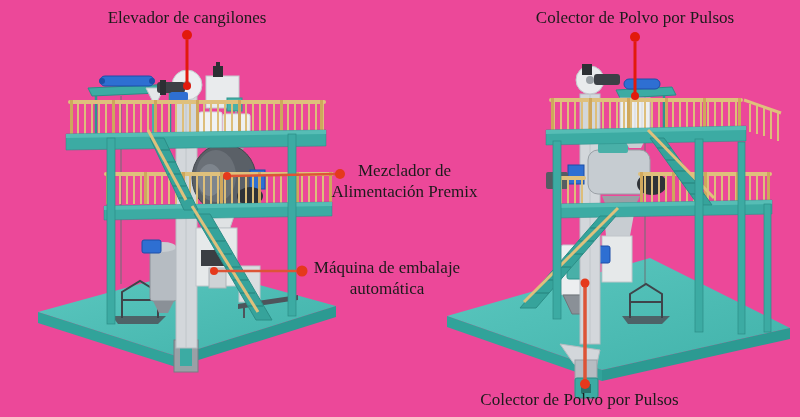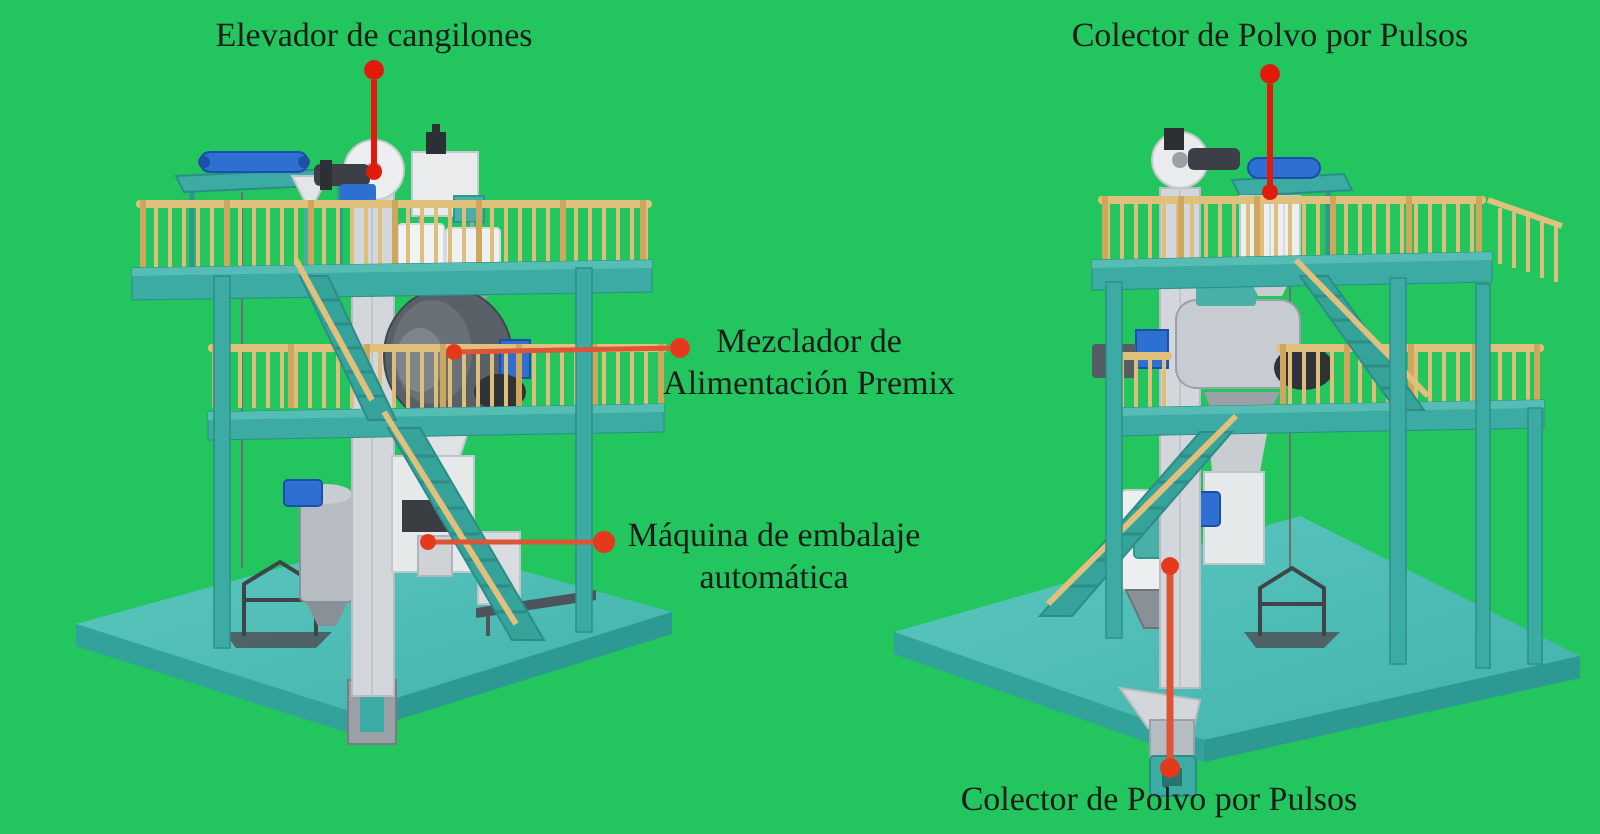--- a/index.html
+++ b/index.html
@@ -1,16 +1,16 @@
 <!DOCTYPE html>
 <html><head>
 <meta charset="utf-8">
 <style>
   html,body{margin:0;padding:0;background:#fff;}
-  .canvas{position:relative;width:800px;height:417px;background:#22c55e;overflow:hidden;
+  .canvas{position:relative;width:800px;height:417px;background:#ec4899;overflow:hidden;
           font-family:"Liberation Serif","DejaVu Serif",serif;}
   .canvas svg{position:absolute;left:0;top:0;}
   .lbl{position:absolute;color:#1b1b1b;font-size:17px;line-height:21px;text-align:center;
        white-space:nowrap;}
   .lbl div{white-space:nowrap;}
 </style>
 </head>
 <body>
 
 <div class="canvas">

